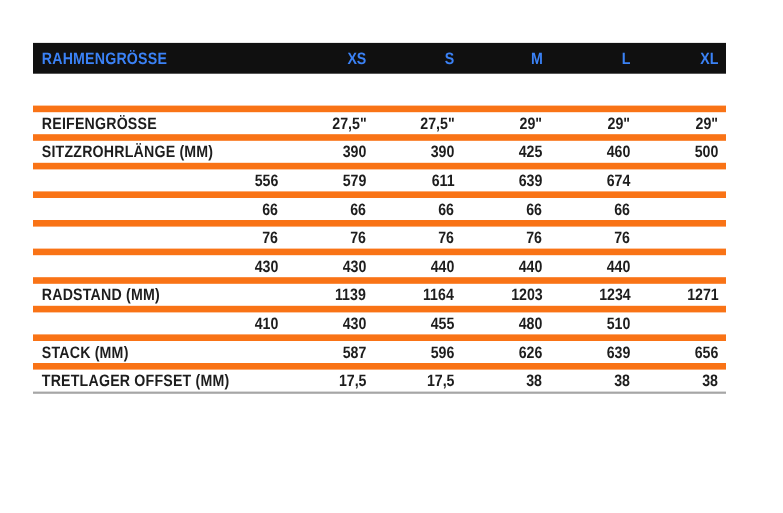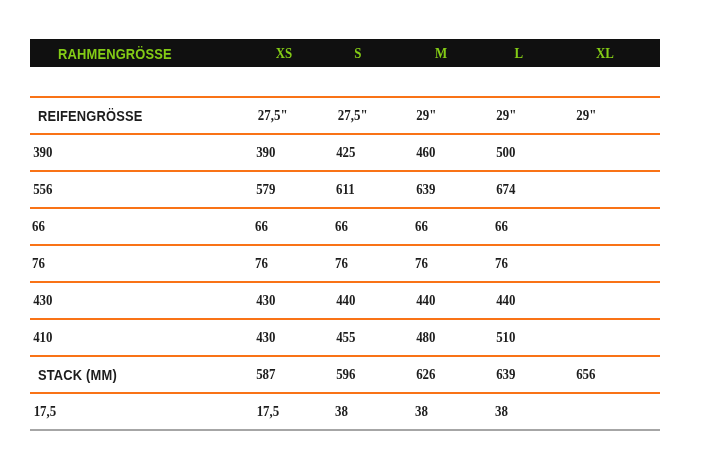--- a/index.html
+++ b/index.html
@@ -32,42 +32,40 @@
     color: #ffffff;
     height: 28px;
   }
   .header-spacer {
     height: 29px;
   }
   .geo-body {
     border-bottom: 2px solid #a6a6a6;
   }
   .geo-row {
-    height: 37px;
-    border-top: 2px solid #f97316;
+    height: 26px;
+    border-top: 6px solid #f97316;
   }
   .cell {
     font-size: 15px;
     font-weight: 700;
     color: #1d1d1d;
     white-space: nowrap;
     line-height: 1;
   }
   .header-row .cell {
-    color: #84cc16;
-    margin-left: 20px;
+    color: #3b82f6;
   }
   .cell.label {
     text-align: left;
     padding-left: 8px;
     letter-spacing: 0.2px;
   }
   .cell.num {
-    text-align: left;
-    font-family: Liberation Serif, serif;
+    text-align: right;
   }
   .t {
     display: inline-block;
     transform: scaleX(0.86);
   }
   .cell.label .t { transform-origin: 0 50%; }
   .cell.num .t { transform-origin: 100% 50%; }
 </style>
 </head>
 <body>
@@ -89,20 +87,21 @@
 
   <div class="grid-row geo-row">
         <div class="cell label"><span class="t">REIFENGRÖSSE</span></div>
         <div class="cell num"><span class="t">27,5"</span></div>
         <div class="cell num"><span class="t">27,5"</span></div>
         <div class="cell num"><span class="t">29"</span></div>
         <div class="cell num"><span class="t">29"</span></div>
         <div class="cell num"><span class="t">29"</span></div>
       </div>
       <div class="grid-row geo-row">
+        <div class="cell label"><span class="t">SITZZROHRLÄNGE (MM)</span></div>
         <div class="cell num"><span class="t">390</span></div>
         <div class="cell num"><span class="t">390</span></div>
         <div class="cell num"><span class="t">425</span></div>
         <div class="cell num"><span class="t">460</span></div>
         <div class="cell num"><span class="t">500</span></div>
       </div>
       <div class="grid-row geo-row">
         <div class="cell num"><span class="t">556</span></div>
         <div class="cell num"><span class="t">579</span></div>
         <div class="cell num"><span class="t">611</span></div>
@@ -124,35 +123,44 @@
         <div class="cell num"><span class="t">76</span></div>
       </div>
       <div class="grid-row geo-row">
         <div class="cell num"><span class="t">430</span></div>
         <div class="cell num"><span class="t">430</span></div>
         <div class="cell num"><span class="t">440</span></div>
         <div class="cell num"><span class="t">440</span></div>
         <div class="cell num"><span class="t">440</span></div>
       </div>
       <div class="grid-row geo-row">
+        <div class="cell label"><span class="t">RADSTAND (MM)</span></div>
+        <div class="cell num"><span class="t">1139</span></div>
+        <div class="cell num"><span class="t">1164</span></div>
+        <div class="cell num"><span class="t">1203</span></div>
+        <div class="cell num"><span class="t">1234</span></div>
+        <div class="cell num"><span class="t">1271</span></div>
+      </div>
+      <div class="grid-row geo-row">
         <div class="cell num"><span class="t">410</span></div>
         <div class="cell num"><span class="t">430</span></div>
         <div class="cell num"><span class="t">455</span></div>
         <div class="cell num"><span class="t">480</span></div>
         <div class="cell num"><span class="t">510</span></div>
       </div>
       <div class="grid-row geo-row">
         <div class="cell label"><span class="t">STACK (MM)</span></div>
         <div class="cell num"><span class="t">587</span></div>
         <div class="cell num"><span class="t">596</span></div>
         <div class="cell num"><span class="t">626</span></div>
         <div class="cell num"><span class="t">639</span></div>
         <div class="cell num"><span class="t">656</span></div>
       </div>
       <div class="grid-row geo-row">
+        <div class="cell label"><span class="t">TRETLAGER OFFSET (MM)</span></div>
         <div class="cell num"><span class="t">17,5</span></div>
         <div class="cell num"><span class="t">17,5</span></div>
         <div class="cell num"><span class="t">38</span></div>
         <div class="cell num"><span class="t">38</span></div>
         <div class="cell num"><span class="t">38</span></div>
       </div>
     </div>
 </div>
 
 </body></html>

